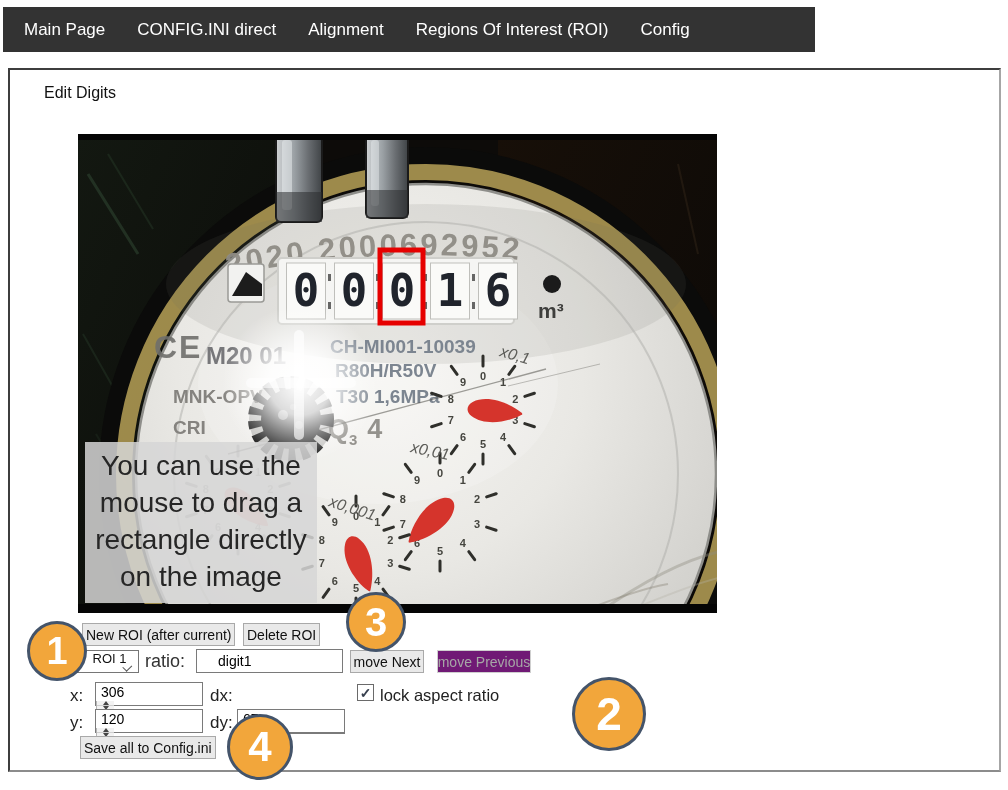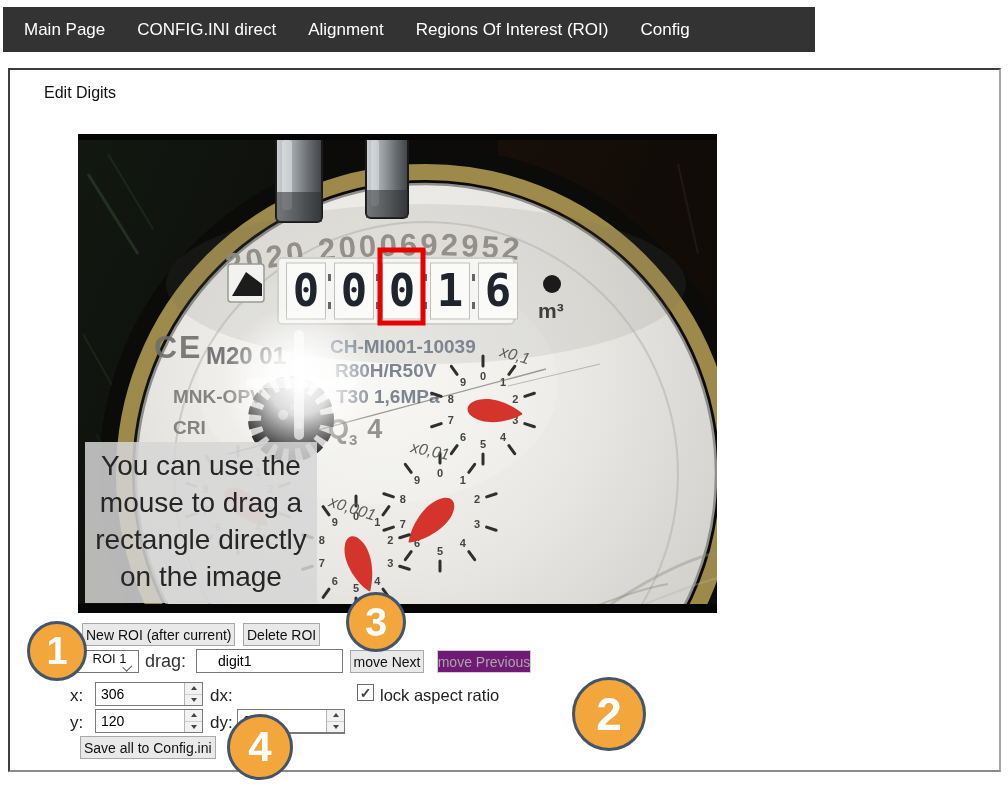--- a/index.html
+++ b/index.html
@@ -38,21 +38,21 @@
        box-sizing:border-box;font-family:inherit;cursor:pointer;white-space:nowrap;}
   .btn.disabled{background:#701a75;border-color:#cfcfcf;color:#a6a6a6;cursor:default;}
   .lbl{position:absolute;font-size:17px;color:#222;}
   .sel{position:absolute;width:64px;height:23px;border:1px solid #767676;background:#fff;
        display:flex;align-items:center;font-size:13px;color:#111;padding-left:5px;box-sizing:border-box;cursor:pointer;flex-direction:column;}
   .sel .chev{margin-left:auto;margin-right:6px;width:7px;height:7px;border-left:1.6px solid #555;
        border-bottom:1.6px solid #555;transform:rotate(-45deg) translate(1px,-2px);}
   .txt{position:absolute;height:24px;border:1px solid #7a7a7a;font-size:14px;padding:0 0 0 21px;
        box-sizing:border-box;font-family:inherit;outline:none;}
   .numwrap{position:absolute;width:108px;height:24px;border:1px solid #7a7a7a;background:#fff;
-       display:flex;box-sizing:border-box;}
+       display:flex;box-sizing:border-box;flex-direction:column;}
   .numwrap input{flex:1;min-width:0;border:none;outline:none;font-size:14px;padding-left:5px;font-family:inherit;}
   .spin{width:17px;border-left:1px solid #b5b5b5;display:flex;flex-direction:column;cursor:pointer;}
   .spin>div{flex:1;display:flex;align-items:center;justify-content:center;background:#f2f2f2;}
   .spin .up{border-bottom:1px solid #cfcfcf;}
   .tri-up{width:0;height:0;border-left:3.5px solid transparent;border-right:3.5px solid transparent;border-bottom:4.5px solid #444;}
   .tri-down{width:0;height:0;border-left:3.5px solid transparent;border-right:3.5px solid transparent;border-top:4.5px solid #444;}
   .cb{position:absolute;width:17px;height:17px;border:1px solid #6a6a6a;background:#fff;display:flex;
       align-items:center;justify-content:center;font-size:14px;font-weight:bold;color:#38404f;cursor:pointer;box-sizing:border-box;}
 
   
@@ -324,21 +324,21 @@
   </svg>
   </div>
 
   <button class="btn" style="left:82px;top:623px;">New ROI (after current)</button>
   <button class="btn" style="left:243px;top:623px;">Delete ROI</button>
 
   <div class="sel" style="left:75px;top:650px;">
     <span>ROI 1</span>
     <span class="chev"></span>
   </div>
-  <div class="lbl" style="left:145px;top:651px;font-size:18px;color:#333;">drag:</div>
+  <div class="lbl" style="left:145px;top:651px;font-size:18px;color:#333;">ratio:</div>
   <input class="txt" style="left: 196px; top: 649px; width: 147px;" value="digit1">
   <button class="btn" style="left:350px;top:650px;width:74px;">move Next</button>
   <button class="btn disabled" style="left:437px;top:650px;width:94px;">move Previous</button>
 
   <div class="lbl" style="left:70px;top:686px;">x:</div>
   <div class="numwrap" style="left:95px;top:682px;">
     <input value="306" style="">
     <div class="spin">
         <div class="up">
           <div class="tri-up"></div>

